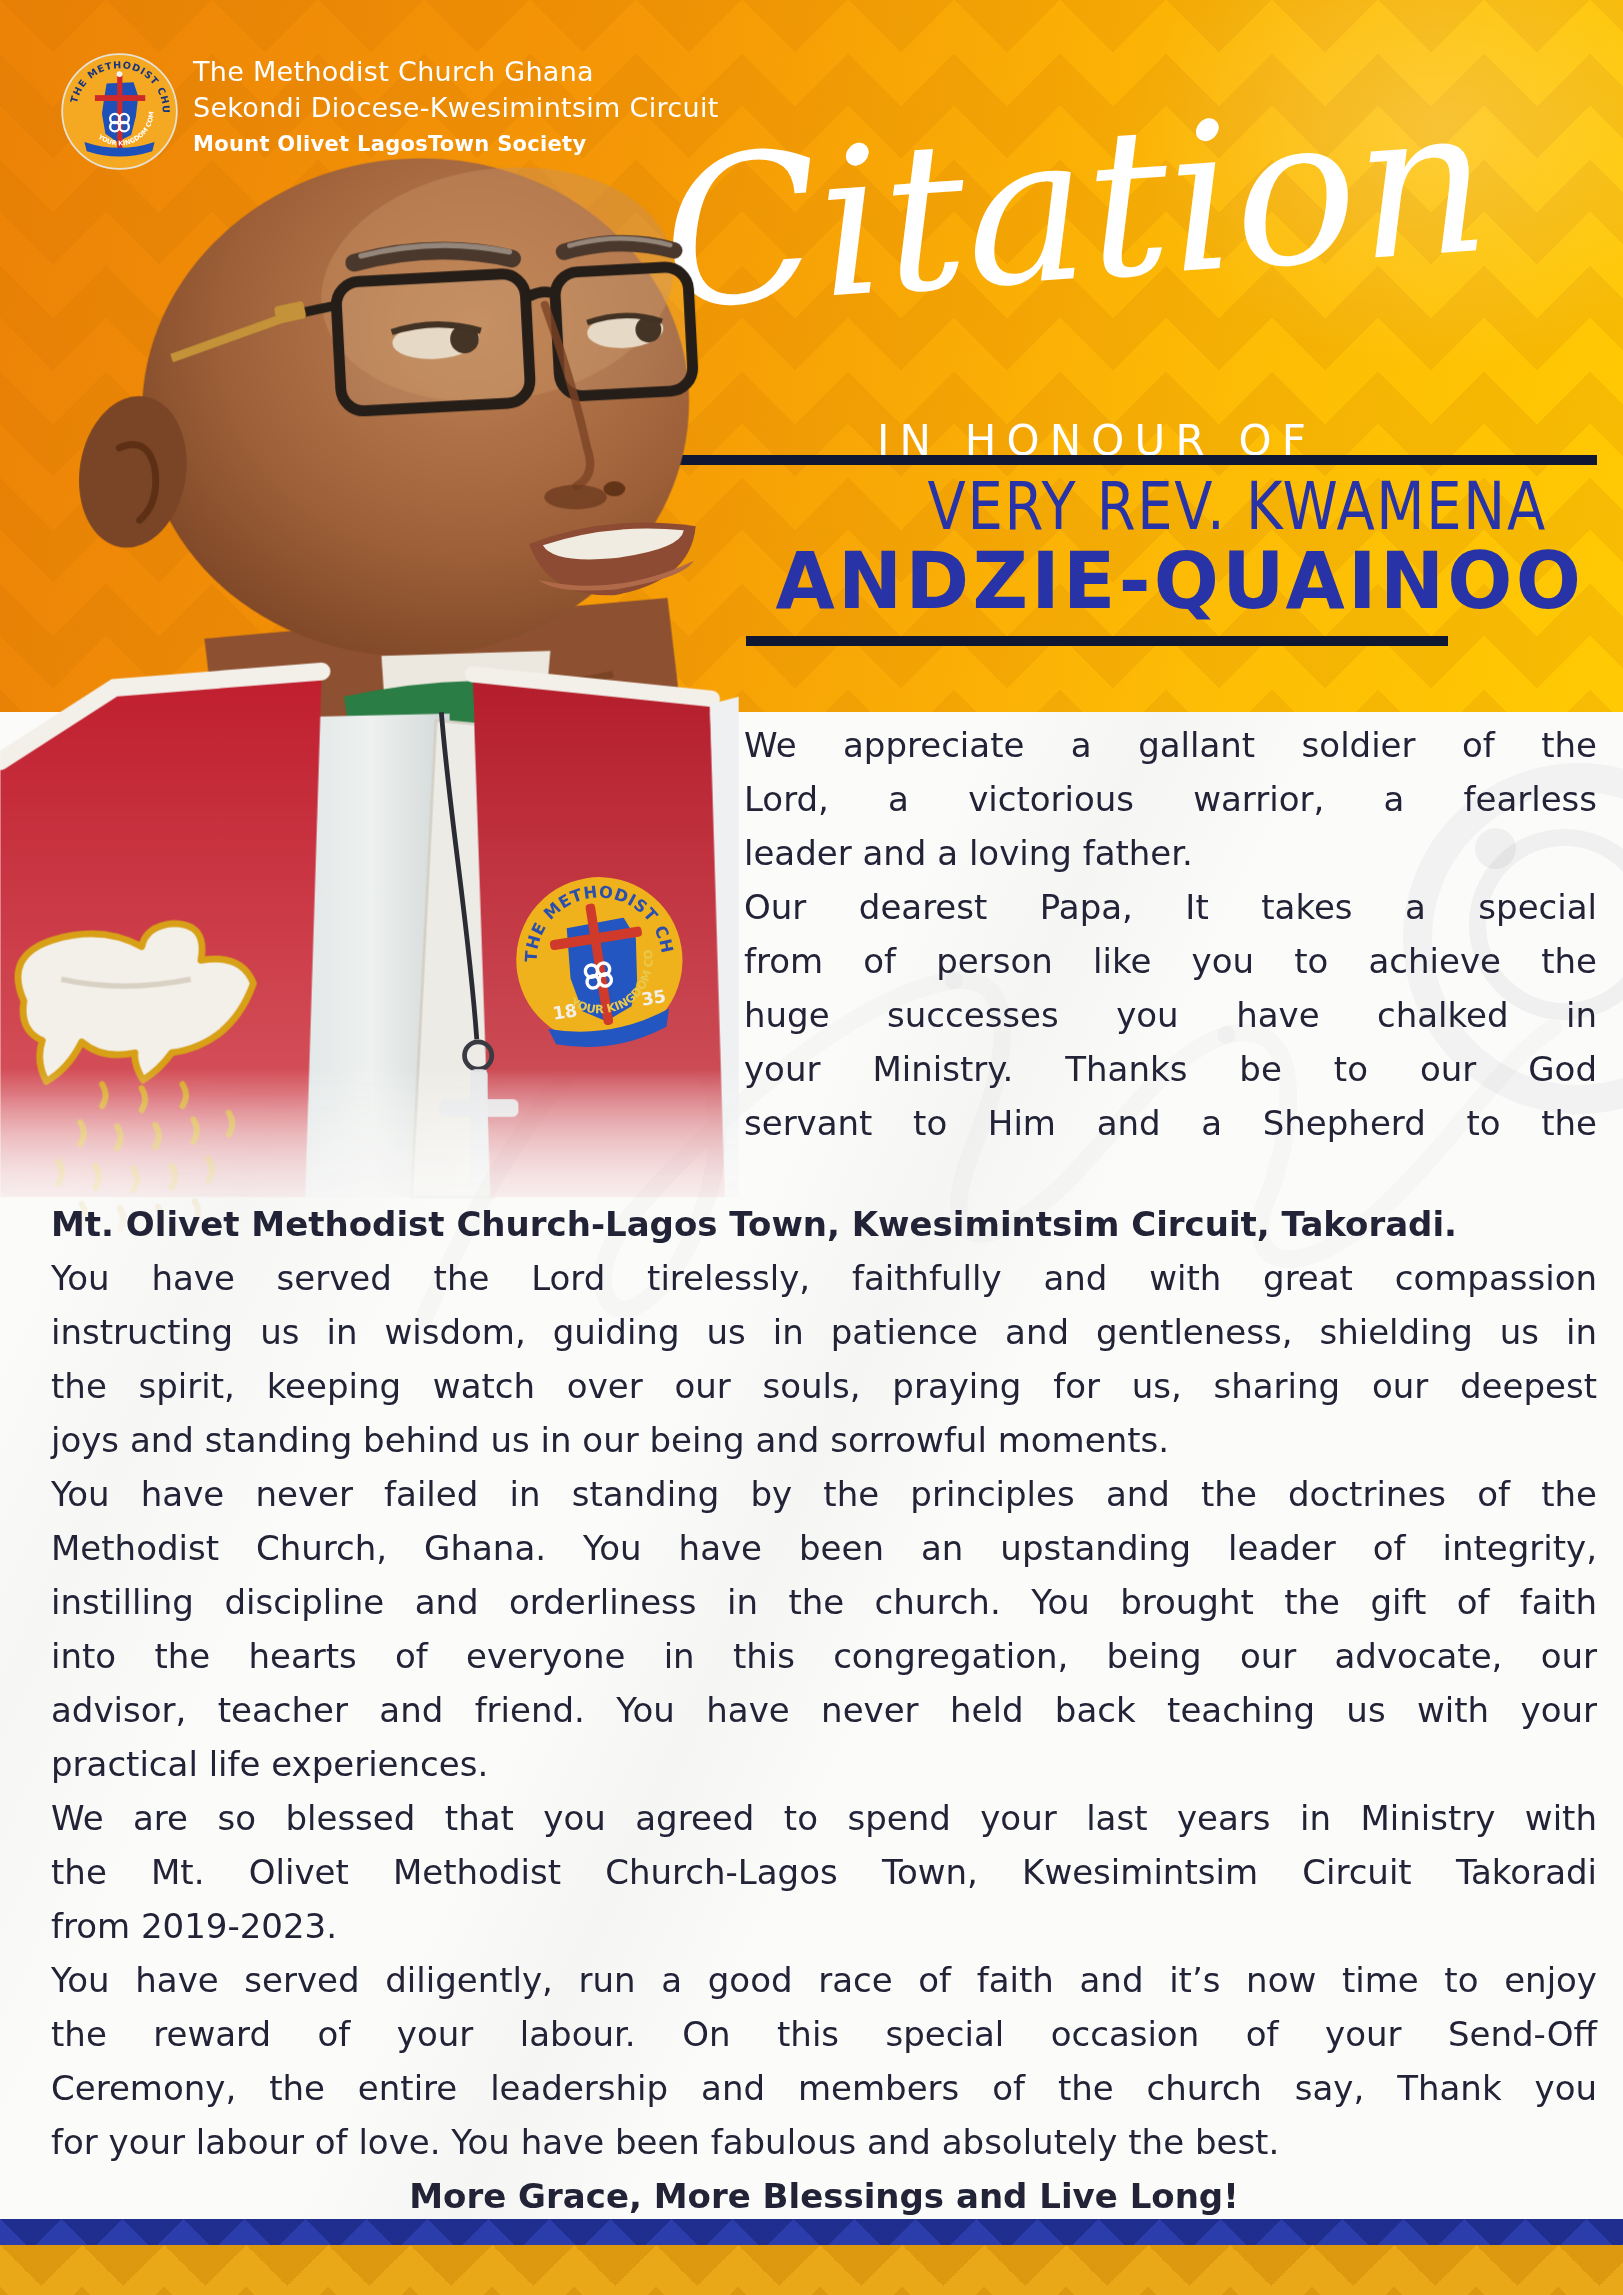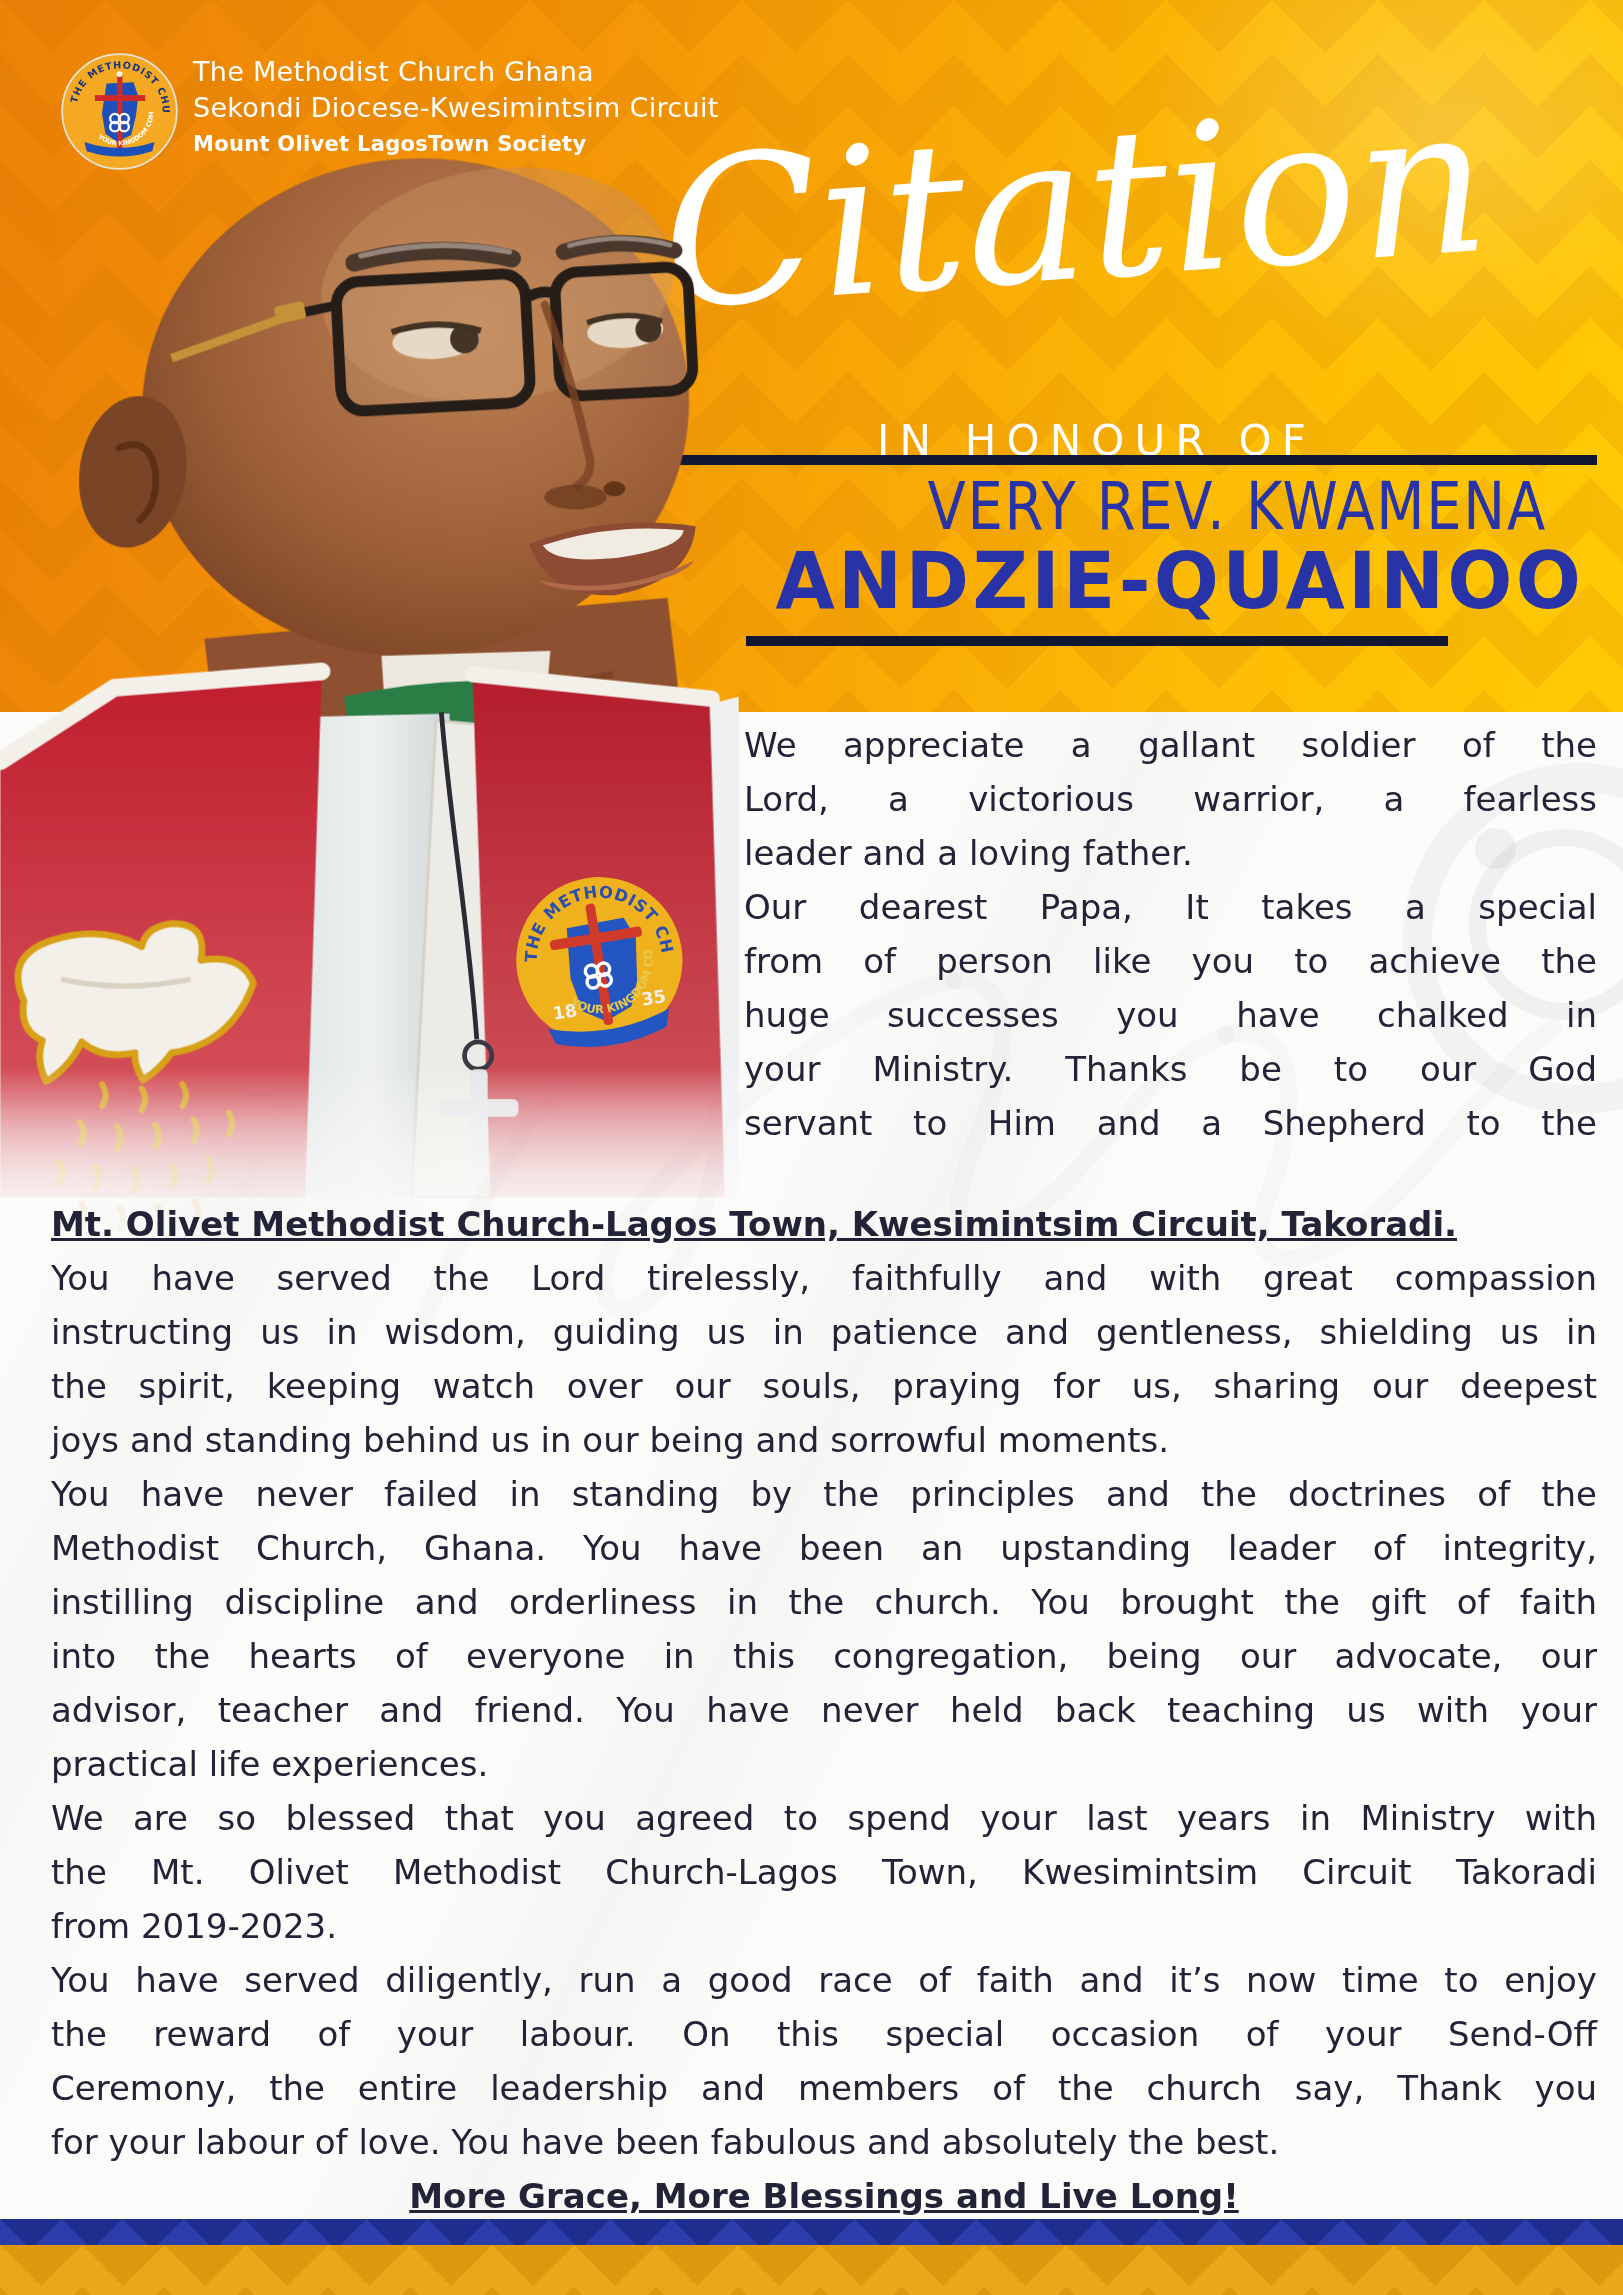--- a/index.html
+++ b/index.html
@@ -62,21 +62,21 @@
     position:absolute;left:37px;top:37px;width:157px;height:157px;border-radius:50%;
     border:17.7px solid rgba(40,40,60,0.05);
   }
   .wm-dot{position:absolute;left:1475px;top:828px;width:41px;height:41px;border-radius:50%;background:rgba(40,40,60,0.055);}
   .wm-swirl{position:absolute;left:341px;top:708px;width:1294px;height:749px;opacity:0.5;}
   
   .body-right{position:absolute;left:744px;top:718px;width:853px;color:#232338;}
   .body-full{position:absolute;left:51px;top:1197px;width:1546px;color:#232338;}
   .jline{font-size:34px;height:54px;line-height:54px;text-align:justify;text-align-last:justify;overflow:visible;white-space:nowrap;}
   .jline.end{text-align-last:left;}
-  .jline.bold{font-weight:700;text-decoration:underline;}
+  .jline.bold{font-weight:700;}
   .jline.center{text-align:right;text-align-last:center;}
   
   .stripe-blue{position:absolute;left:0;top:2219px;width:1623px;height:26px;background:#2b3cab;}
   .stripe-blue .chev{background-image:
       linear-gradient(135deg, rgba(10,20,90,0.35) 25%, transparent 25%),
       linear-gradient(225deg, rgba(10,20,90,0.35) 25%, transparent 25%),
       linear-gradient(45deg,  rgba(10,20,90,0.35) 25%, transparent 25%),
       linear-gradient(315deg, rgba(10,20,90,0.35) 25%, transparent 25%);
       background-position:31px 0,31px 0,0 0,0 0;background-size:61px 61px;}
   .stripe-gold{position:absolute;left:0;top:2245px;width:1623px;height:50px;background:#e9a817;}

